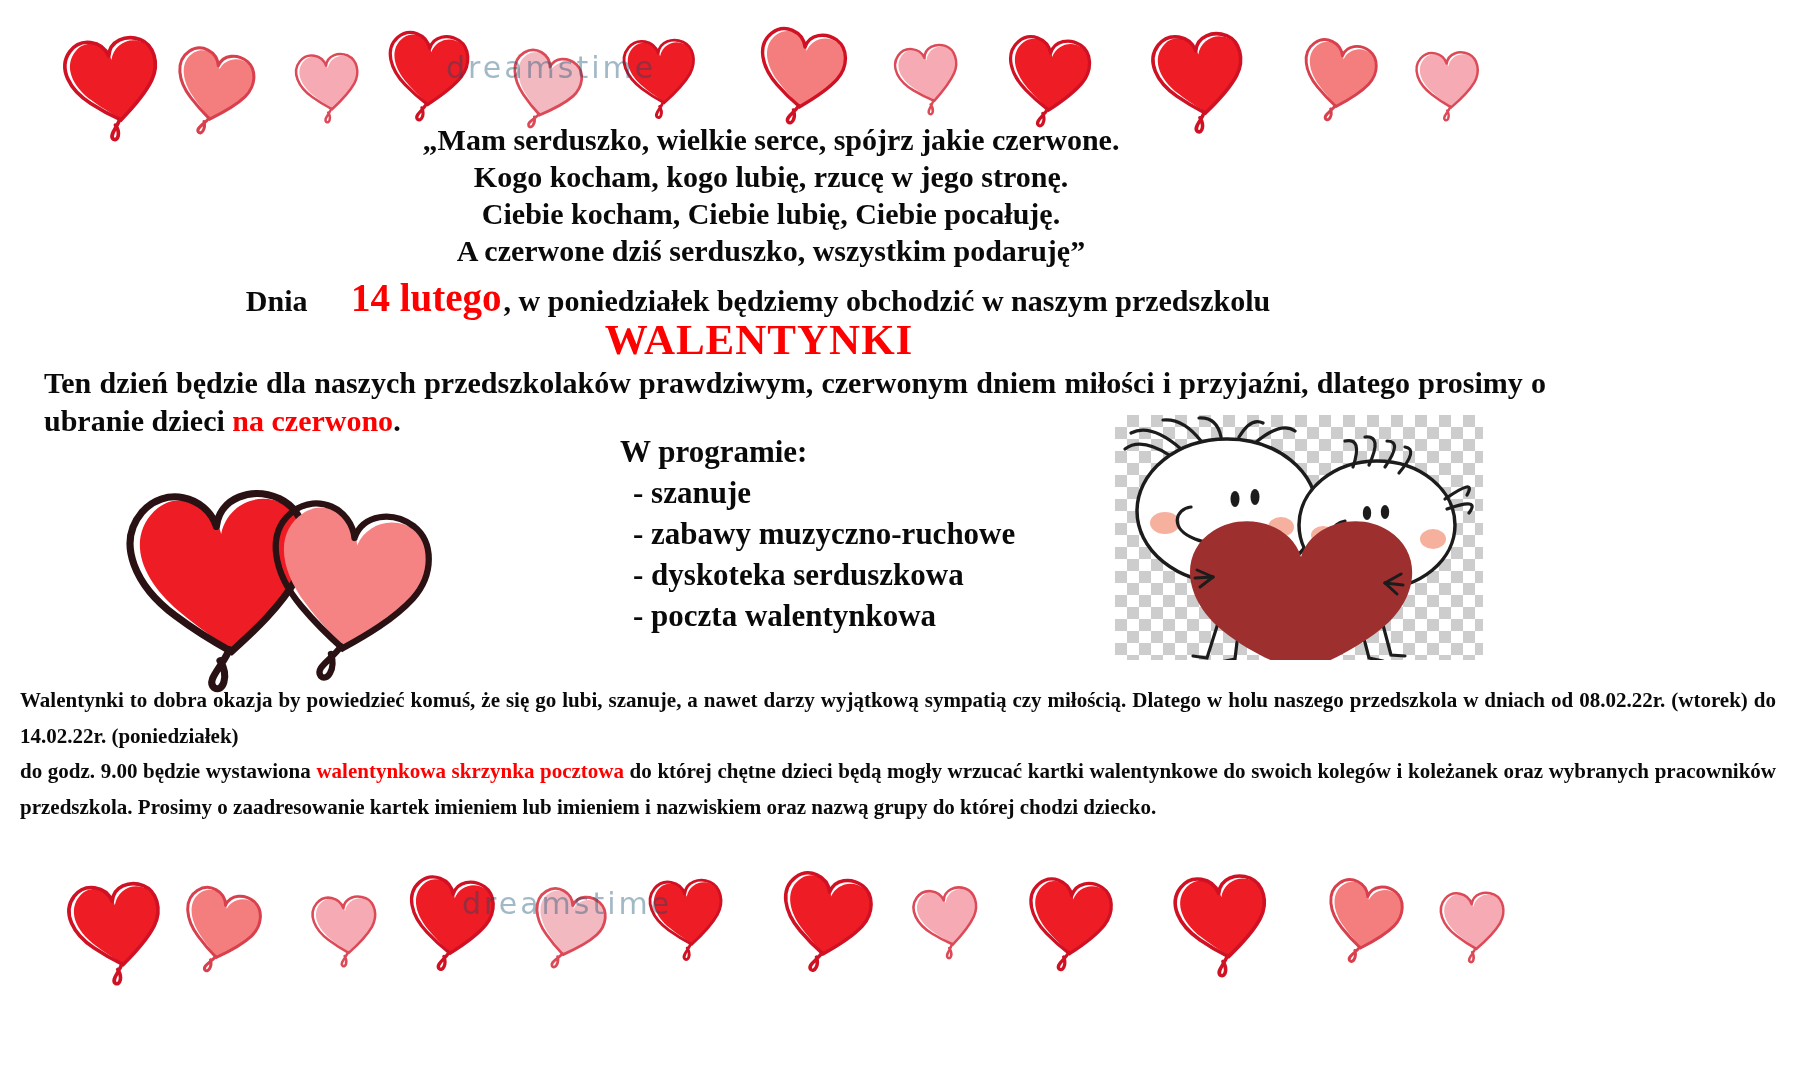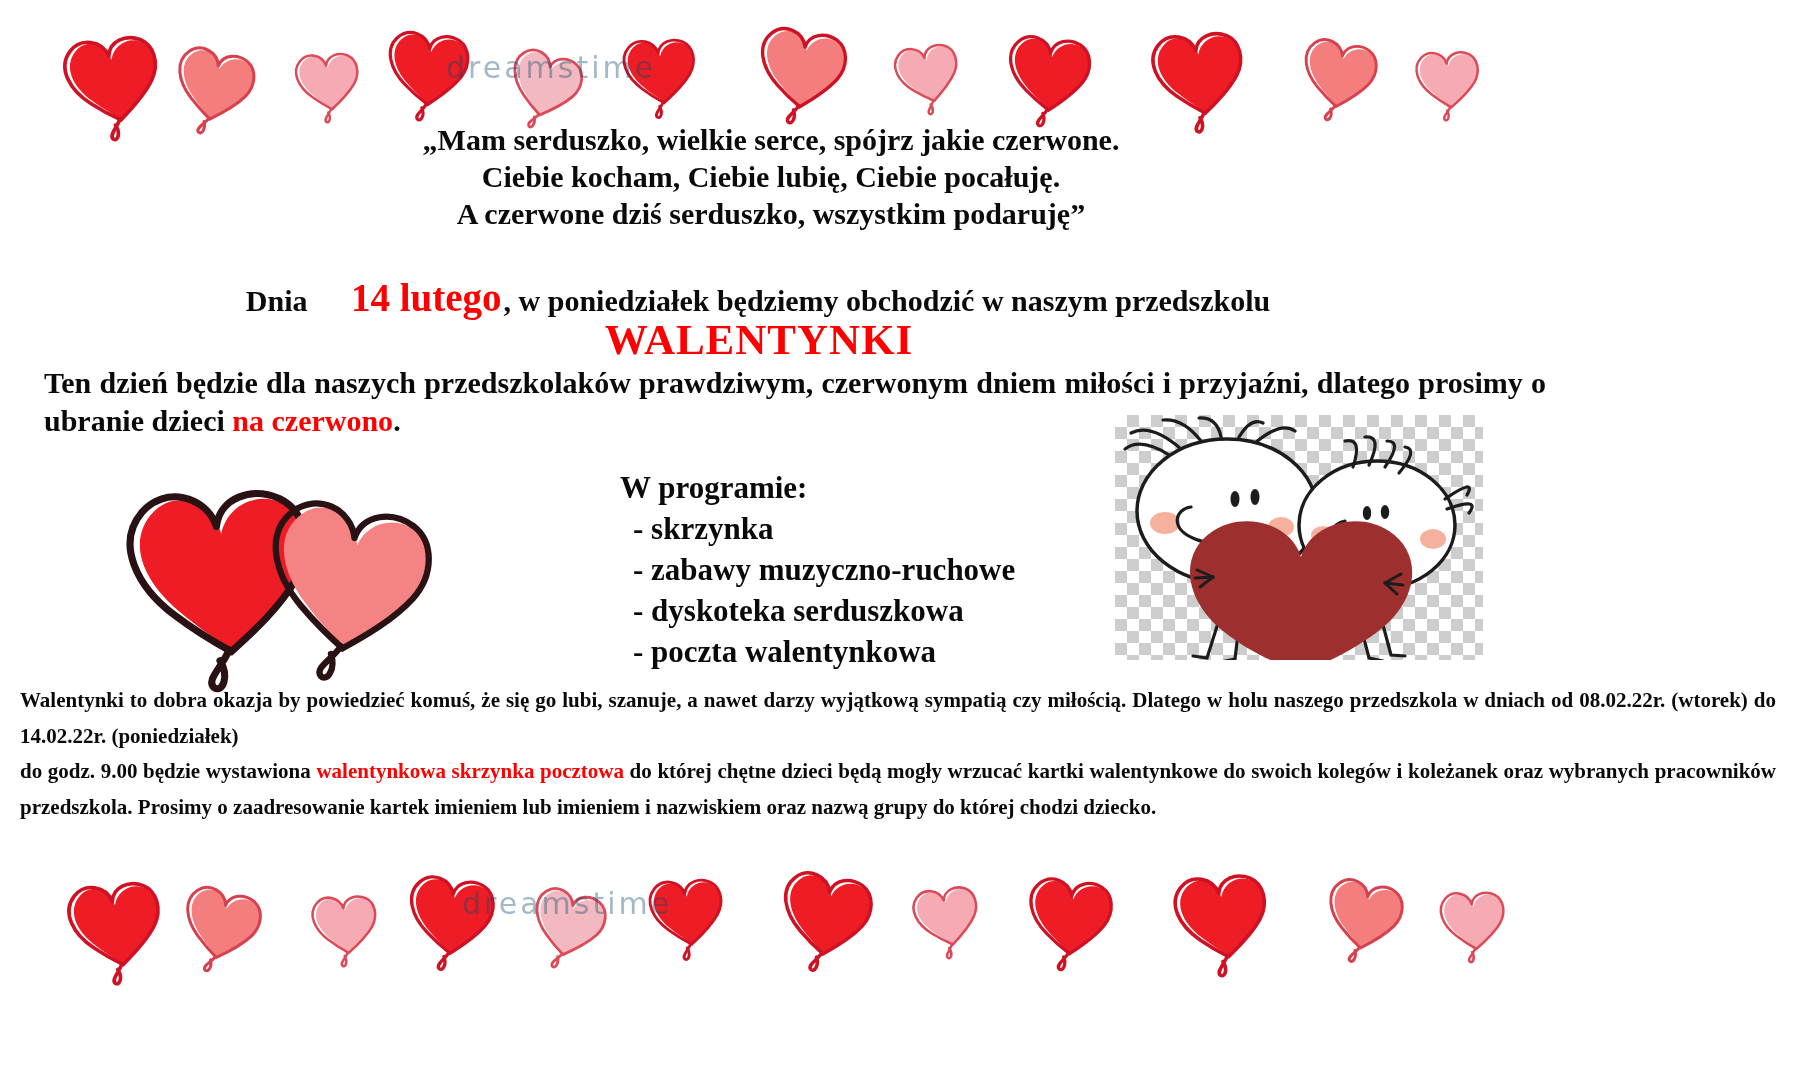--- a/index.html
+++ b/index.html
@@ -19,21 +19,21 @@
   }
   .wm-top{left:446px;top:50px;}
   .wm-bottom{left:462px;top:886px;}
   
   .poem{position:absolute;top:121px;left:0;width:1478px;text-align:center;font-size:30px;line-height:37px;padding-left:32px;}
   .announce{position:absolute;top:276px;left:0;width:1516px;text-align:center;font-size:30px;line-height:44px;}
   .date-red{color:#fe0000;font-size:39px;padding:0 2px;margin-left:34px;}
   .red{color:#fe0000;}
   .main-title{position:absolute;top:317px;left:0;width:1478px;text-align:center;color:#fe0000;font-size:43px;line-height:46px;letter-spacing:1px;margin-left:20px;}
   .intro{position:absolute;top:364px;left:44px;width:1502px;font-size:30px;line-height:38px;text-align:justify;}
-  .program{position:absolute;top:431px;left:620px;font-size:31px;line-height:41px;margin-top:36px;}
+  .program{position:absolute;top:431px;left:620px;font-size:31px;line-height:41px;}
   .program-items{padding-left:13px;}
   .mailbox{position:absolute;top:683px;left:20px;width:1756px;font-size:21px;line-height:35.5px;text-align:justify;}
   
   .kids{
     position:absolute;top:415px;left:1115px;width:368px;height:245px;
     background:repeating-conic-gradient(#cdcdcd 0% 25%, #ffffff 0% 50%) 0 0 / 24px 24px;
   }
   .kids svg{position:absolute;left:0;top:0;width:100%;height:100%;}
 </style>
 </head>
@@ -100,20 +100,21 @@
       <svg class="heart" viewBox="0 0 120 124" style="left:1404px;top:38px;width:88px;height:88px;transform:rotate(-4deg)">
         <path d="M62 40C60 24 42 16 30 26 16 38 20 58 38 76 48 86 58 94 64 98 70 92 84 82 94 70 106 56 106 38 94 28 82 20 66 26 62 40Z" fill="#f6abb4"></path>
         <path d="M60 36C56 20 36 14 24 26 10 40 18 62 36 78 46 87 56 94 62 98 74 89 88 78 97 65 107 50 104 32 92 25 79 18 63 22 60 36" fill="none" stroke="#dc4a58" stroke-width="3.5" stroke-linecap="round"></path>
         <path d="M61 97C57 105 48 111 52 115 56 118 60 110 56 102" fill="none" stroke="#dc4a58" stroke-width="3.5" stroke-linecap="round"></path>
       </svg>
     </div>
   <div class="watermark wm-top">dreamstime</div>
 
   <div class="poem">
     <div>„Mam serduszko, wielkie serce, spójrz jakie czerwone.</div>
+    <div>Kogo kocham, kogo lubię, rzucę w jego stronę.</div>
     <div>Ciebie kocham, Ciebie lubię, Ciebie pocałuję.</div>
     <div>A czerwone dziś serduszko, wszystkim podaruję”</div>
   </div>
 
   <div class="announce">
     <span>Dnia </span><span class="date-red">14 lutego</span><span>, w poniedziałek będziemy obchodzić w naszym przedszkolu</span>
   </div>
 
   <div class="main-title">WALENTYNKI</div>
 
@@ -130,21 +131,21 @@
       <svg class="heart" viewBox="0 0 120 124" style="left:152px;top:28px;width:222px;height:222px;transform:rotate(8deg)">
         <path d="M62 40C60 24 42 16 30 26 16 38 20 58 38 76 48 86 58 94 64 98 70 92 84 82 94 70 106 56 106 38 94 28 82 20 66 26 62 40Z" fill="#f58383"></path>
         <path d="M60 36C56 20 36 14 24 26 10 40 18 62 36 78 46 87 56 94 62 98 74 89 88 78 97 65 107 50 104 32 92 25 79 18 63 22 60 36" fill="none" stroke="#2a1113" stroke-width="3.5" stroke-linecap="round"></path>
         <path d="M61 97C57 105 48 111 52 115 56 118 60 110 56 102" fill="none" stroke="#2a1113" stroke-width="3.5" stroke-linecap="round"></path>
       </svg>
     </div>
 
   <div class="program">
     <div>W programie:</div>
     <div class="program-items">
-      <div>- skrzynka</div>
+      <div>- szanuje</div>
       <div>- zabawy muzyczno-ruchowe</div>
       <div>- dyskoteka serduszkowa</div>
       <div>- poczta walentynkowa</div>
     </div>
   </div>
 
   <div class="kids">
     <svg viewBox="0 0 368 245">
       <g stroke="#1c1c1c" stroke-width="3.2" fill="none" stroke-linecap="round">
         <path d="M66 34 Q36 8 16 18"></path>

